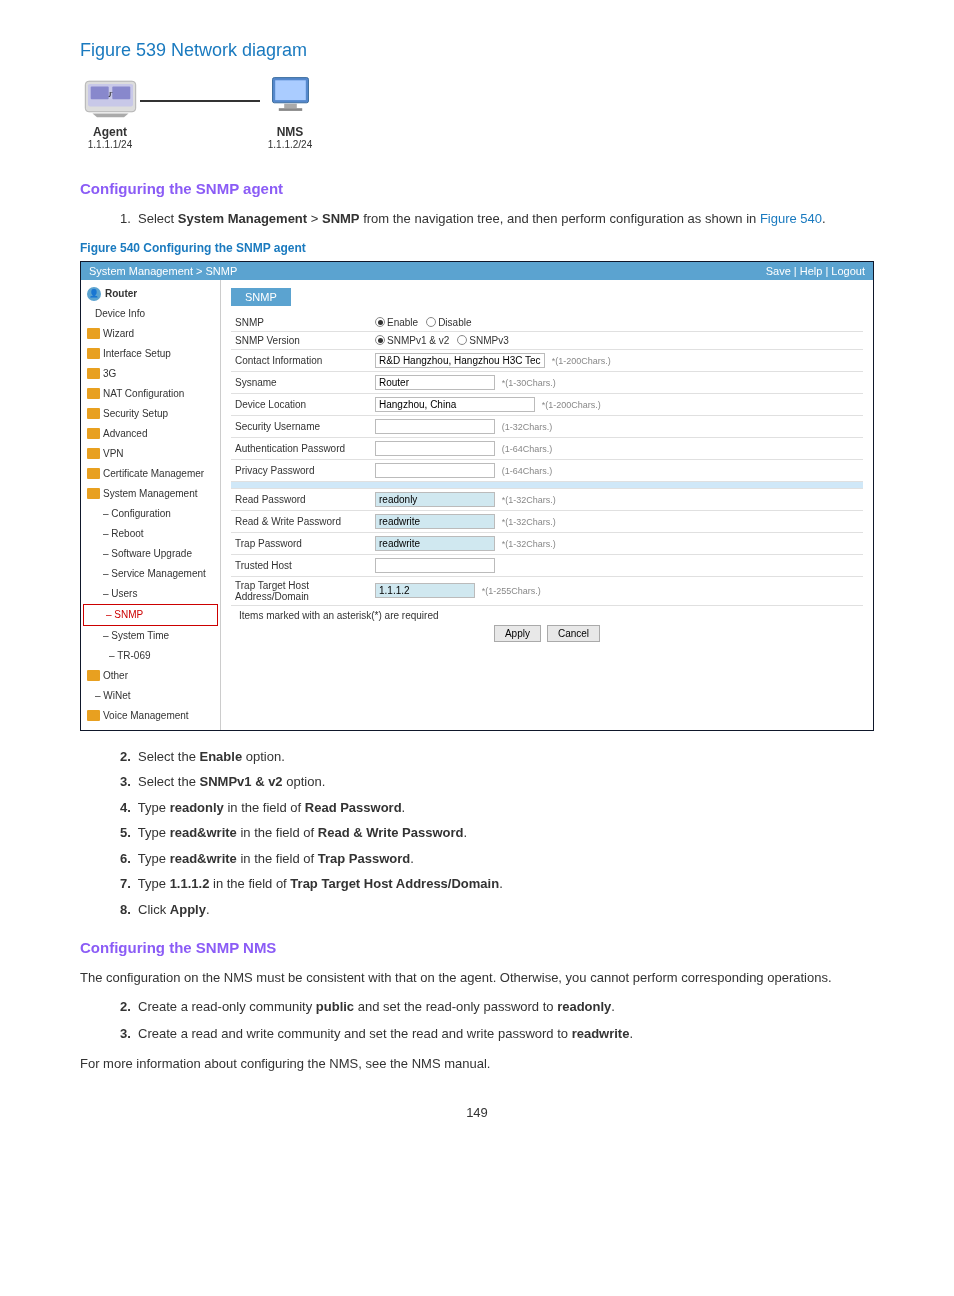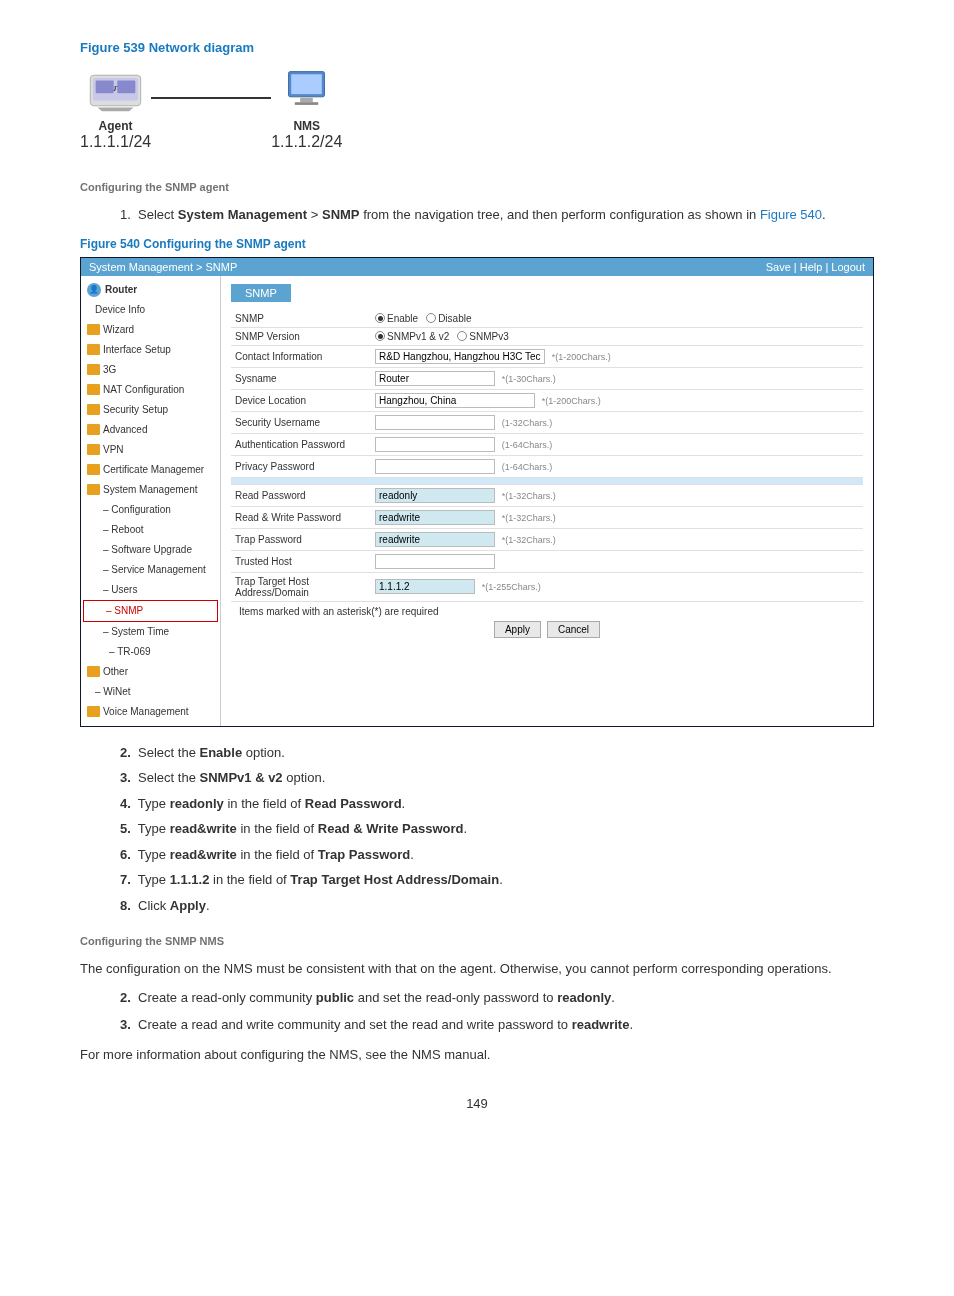--- a/index.html
+++ b/index.html
@@ -7,22 +7,22 @@
       font-family: Arial, sans-serif;
       font-size: 13px;
       background: #fff;
       color: #333;
       width: 954px;
       min-height: 1296px;
       padding: 40px 80px;
     }
     .figure-title {
       color: #1a7abf;
-      font-weight: bold;
-      font-size: 13px;
+      font-weight: normal;
+      font-size: 18px;
       margin-bottom: 10px;
     }
     .network-diagram {
       display: flex;
       align-items: center;
       margin-bottom: 30px;
       gap: 0;
     }
     .node {
       display: flex;
@@ -36,32 +36,32 @@
       display: flex;
       align-items: center;
       justify-content: center;
       margin-bottom: 4px;
     }
     .node-label {
       font-weight: bold;
       font-size: 12px;
     }
     .node-ip {
-      font-size: 16px;
+      font-size: 10px;
     }
     .line-connector {
       flex: 1;
       height: 2px;
       background: #333;
       max-width: 120px;
       margin-top: -20px;
     }
     .section-title {
-      color: #737373;
-      font-size: 11px;
+      color: #8b5cf6;
+      font-size: 15px;
       font-weight: bold;
       margin-bottom: 12px;
     }
     .numbered-list {
       margin-left: 20px;
       margin-bottom: 10px;
     }
     .numbered-list li {
       margin-bottom: 6px;
       line-height: 1.5;

